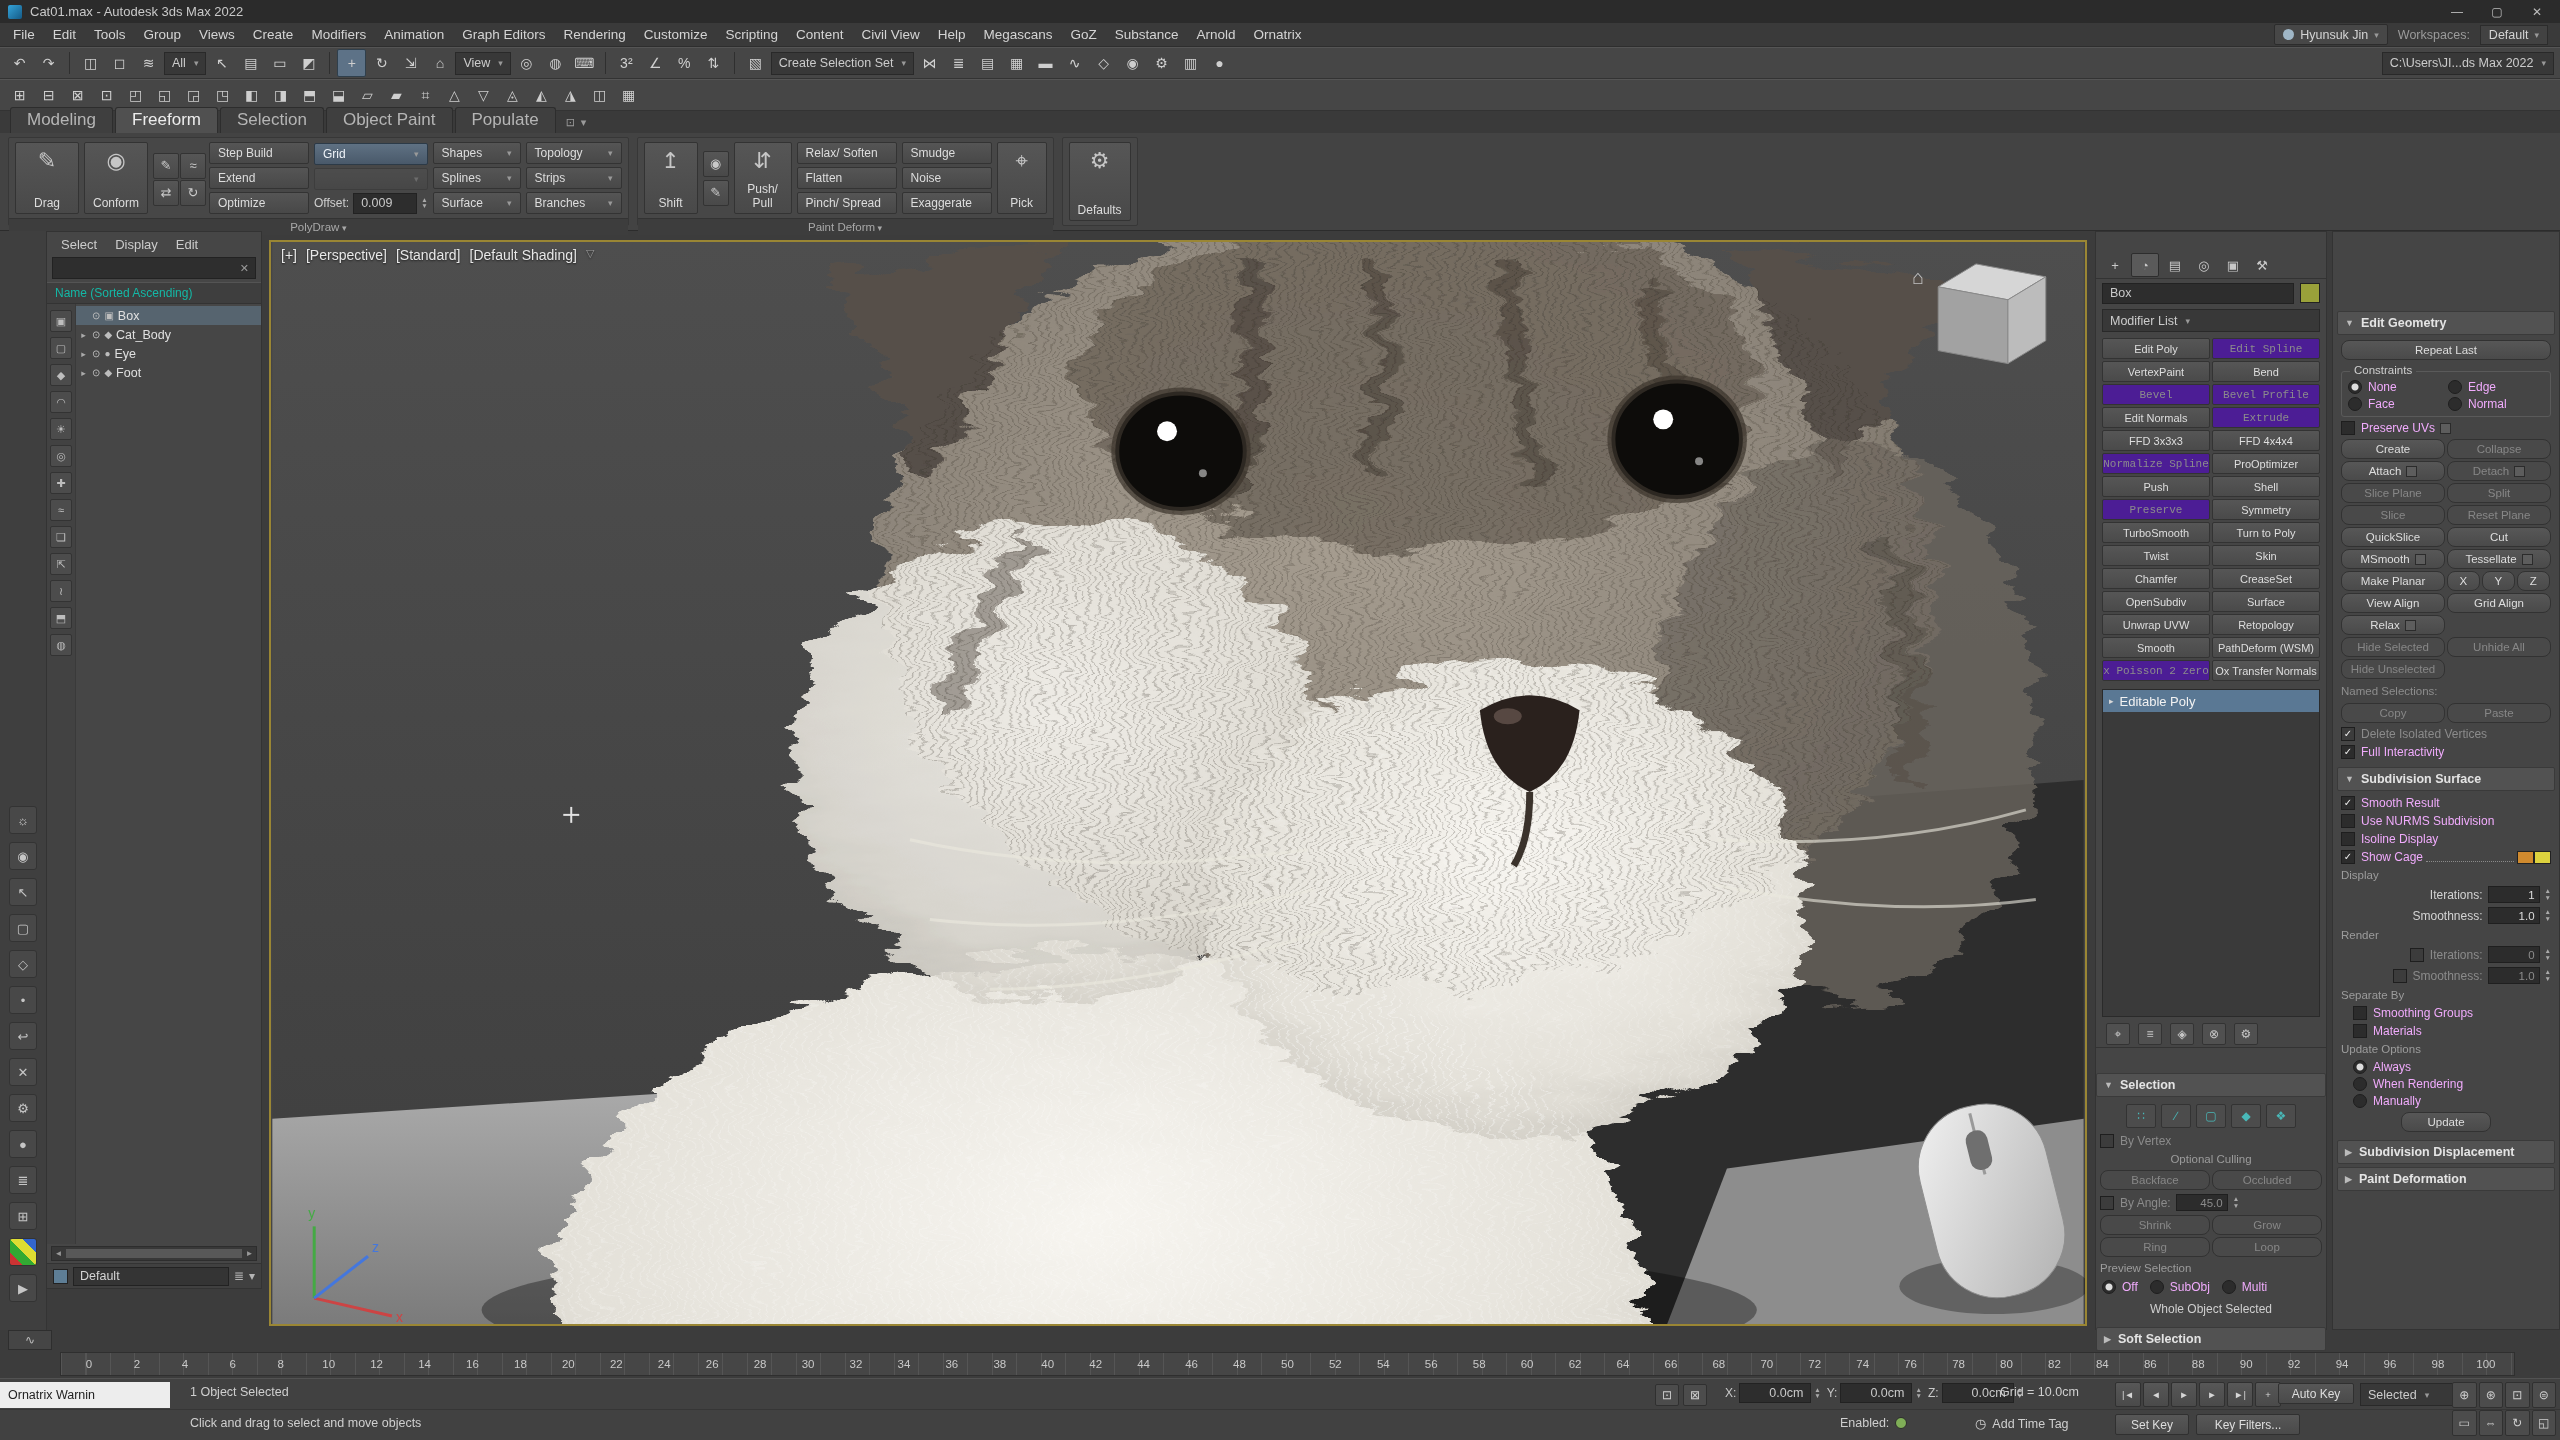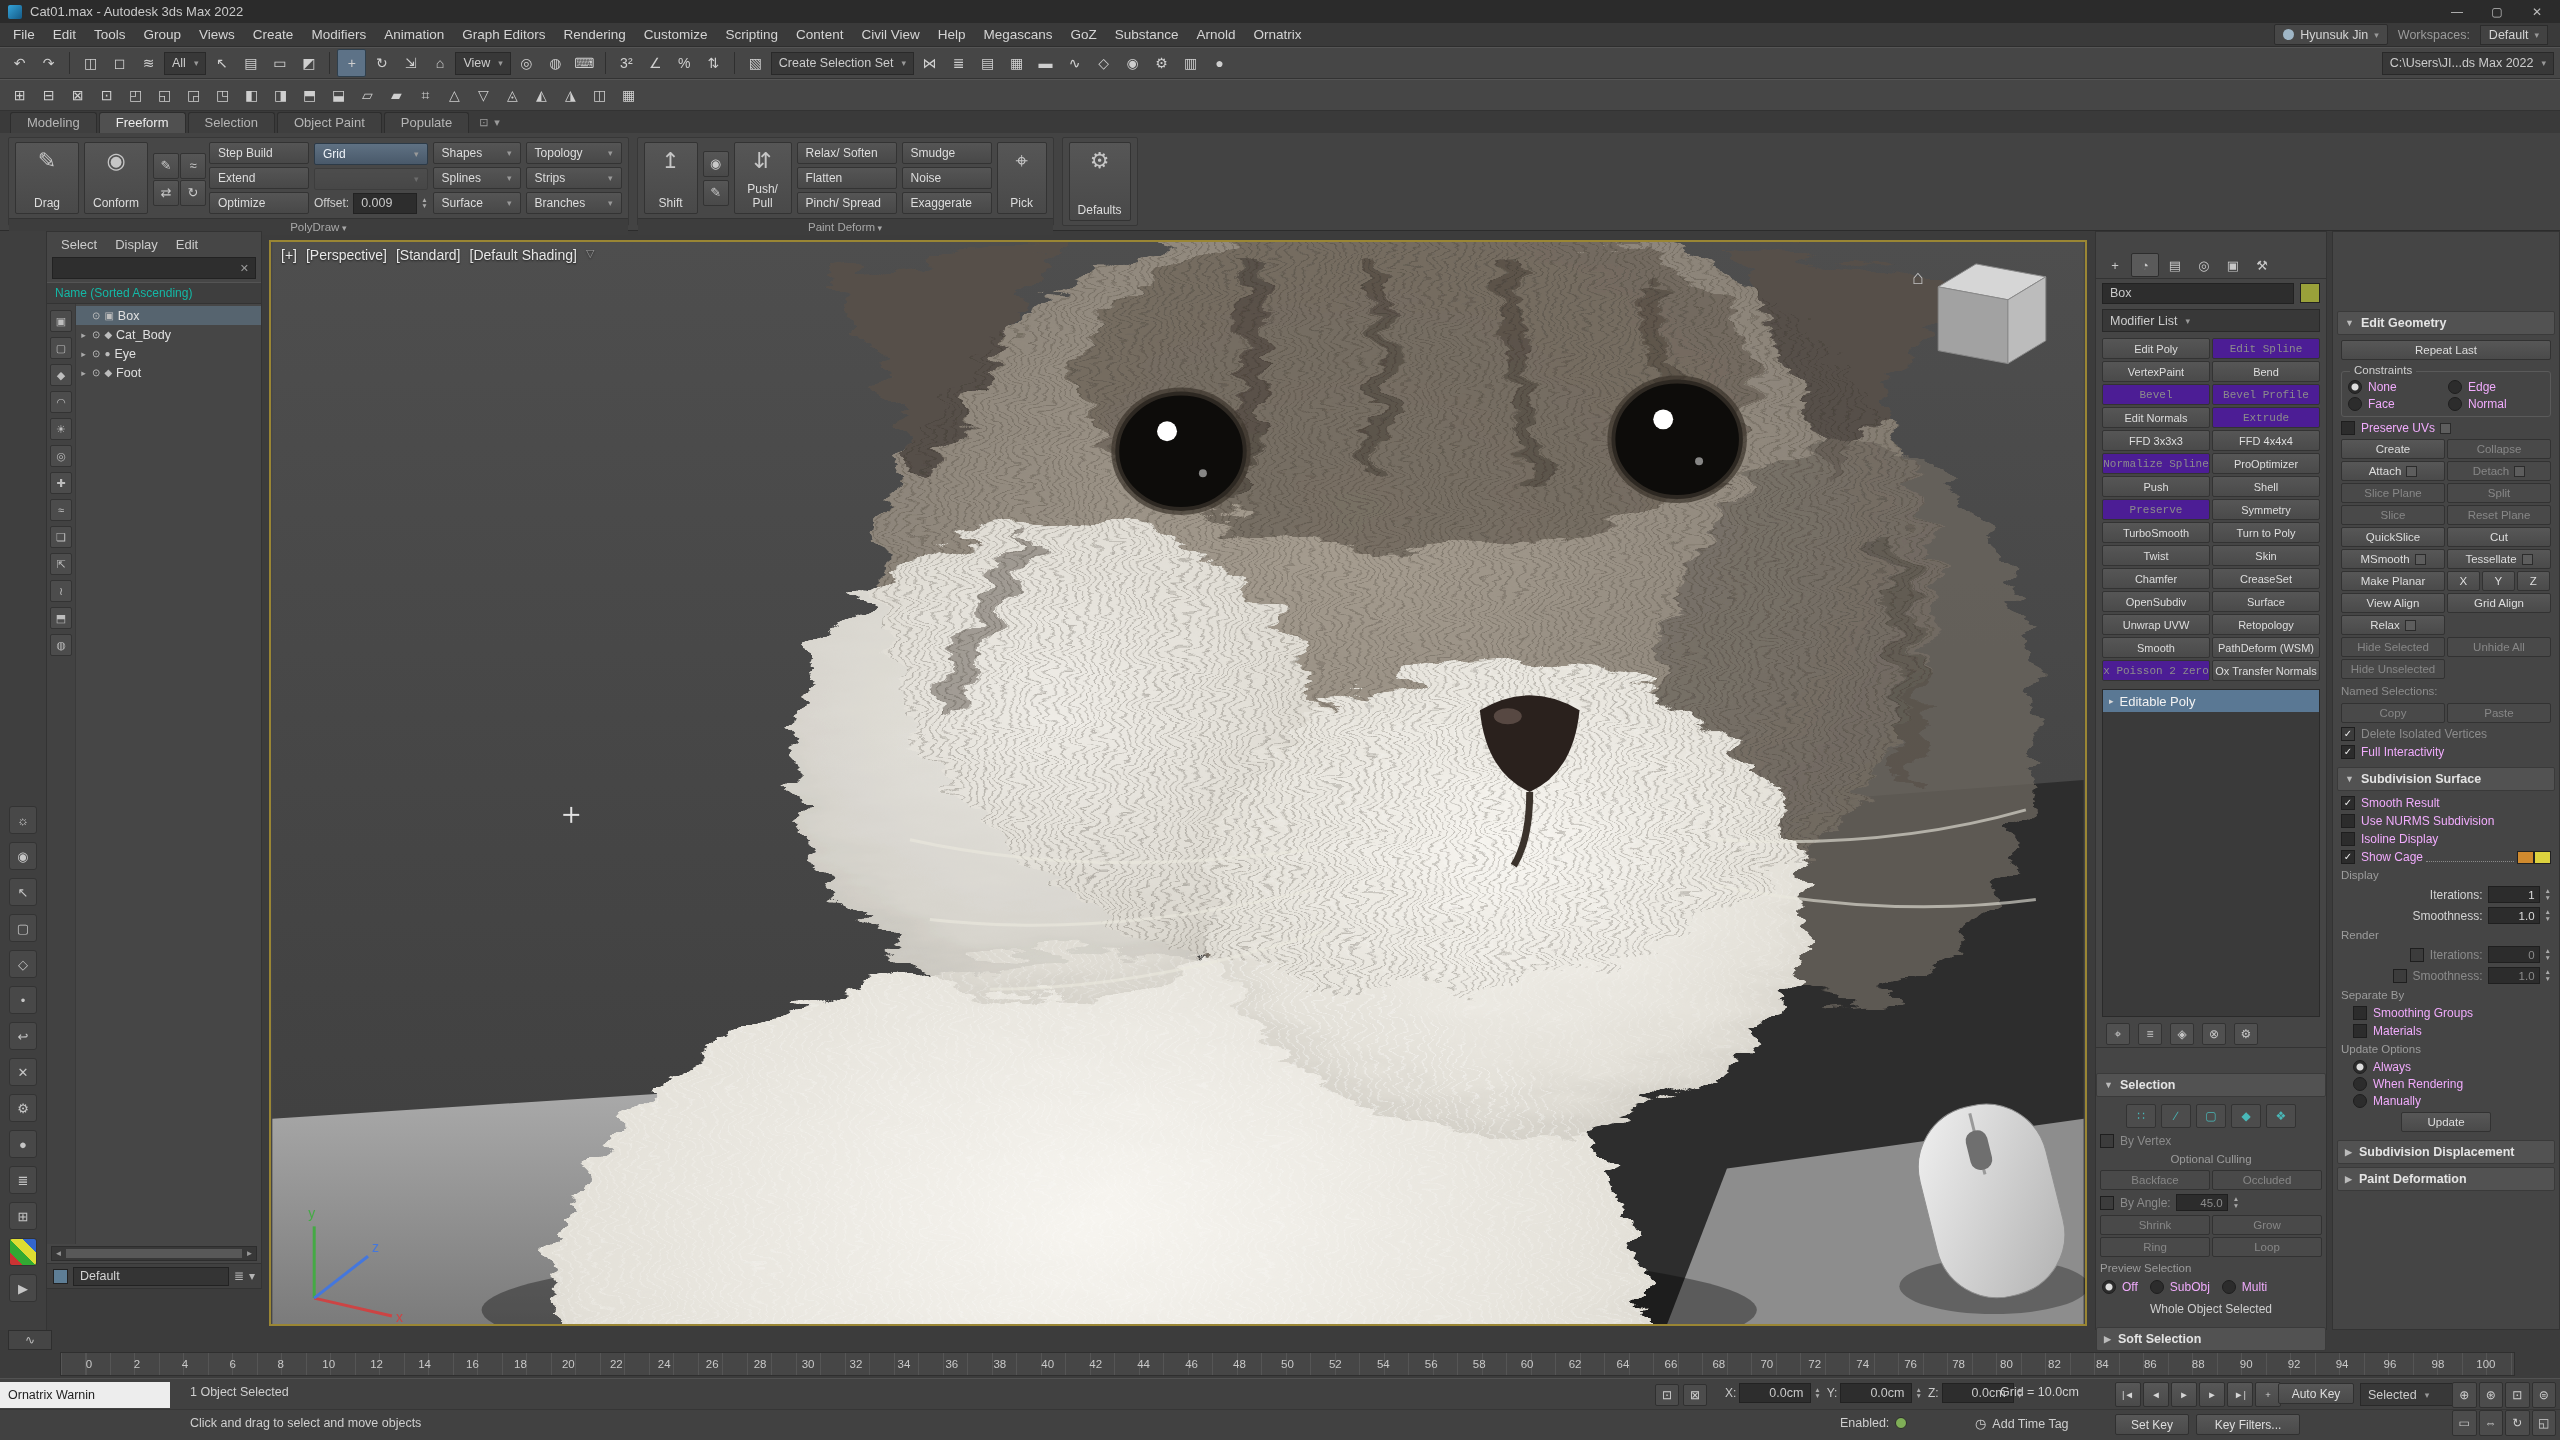--- a/index.html
+++ b/index.html
@@ -24,21 +24,21 @@
   .tgroup{display:flex;align-items:center;gap:2px;}
   .tico{width:27px;height:26px;display:flex;align-items:center;justify-content:center;color:#cfcfcf;font-size:14px;border-radius:2px;flex:none;}
   .tico.active{background:#5d7287;border:1px solid #2f3f4c;}
   .tsep{width:1px;height:22px;background:#2f2f2f;margin:0 5px;flex:none;}
   .dd{background:#383838;border:1px solid #292929;height:21px;display:flex;align-items:center;gap:8px;padding:0 7px;font-size:12.5px;color:#ccc;white-space:nowrap;}
   .dd::after{content:"▾";font-size:9px;color:#999;}
   .field{background:#2d2d2d;border:1px solid #222;height:19px;display:flex;align-items:center;padding:0 7px;font-size:12.5px;color:#c9c9c9;white-space:nowrap;}
   .pathfield{margin-left:auto;}
   
   .ribtabs{position:absolute;left:0;top:111px;width:100%;height:22px;background:#3a3a3a;display:flex;align-items:flex-end;gap:2px;padding:0 10px;box-sizing:border-box;}
-  .rtab{padding:2px 16px 3px;font-size:13px;color:#b5b5b5;background:#3f3f3f;border:1px solid #2d2d2d;border-bottom:none;border-radius:3px 3px 0 0;}
+  .rtab{padding:2px 16px 3px;font-size:17px;color:#b5b5b5;background:#3f3f3f;border:1px solid #2d2d2d;border-bottom:none;border-radius:3px 3px 0 0;}
   .rtab.active{background:#505050;color:#ececec;}
   .ribextra{display:flex;align-items:center;gap:6px;margin-left:8px;color:#9a9a9a;font-size:11px;padding-bottom:4px;}
   .ribbon{position:absolute;left:0;top:133px;width:100%;height:98px;background:#434343;border-bottom:1px solid #2c2c2c;display:flex;gap:8px;padding:4px 8px;box-sizing:border-box;}
   .rgroup{background:#474747;border:1px solid #373737;border-radius:2px;display:flex;flex-direction:column;}
   .rgbody{flex:1;display:flex;gap:5px;padding:4px 6px;align-items:stretch;}
   .rglabel{height:16px;background:#3d3d3d;color:#a8a8a8;font-size:11.5px;text-align:center;line-height:16px;border-top:1px solid #333;}
   .rglabel::after{content:" ▾";font-size:9px;}
   .bigbtn{width:58px;display:flex;flex-direction:column;align-items:center;justify-content:space-between;background:linear-gradient(#565656,#494949);border:1px solid #333;border-radius:2px;padding:5px 2px 3px;font-size:12px;color:#ddd;text-align:center;}
   .bico{font-size:22px;color:#c6c6c6;line-height:26px;}
   .minigrid{display:grid;grid-template-columns:24px 24px;grid-auto-rows:24px;gap:3px;align-content:center;}
@@ -103,21 +103,21 @@
   .stackrow.selected{background:#5a7894;color:#f2f2f2;}
   .sar{font-size:9px;color:#d8d8d8;}
   .stacktools{height:26px;display:flex;align-items:center;gap:8px;padding:0 10px;border-bottom:1px solid #333;flex:none;}
   .stico{width:22px;height:20px;background:#505050;border:1px solid #333;border-radius:2px;color:#c6c6c6;font-size:12px;display:flex;align-items:center;justify-content:center;}
   
   .rpanel{position:absolute;left:2332px;top:0;width:228px;height:1099px;background:#454545;border:1px solid #333;box-sizing:border-box;display:flex;flex-direction:column;padding:76px 4px 0;font-size:12.5px;}
   .rhead{height:22px;background:#525252;border:1px solid #3a3a3a;border-radius:2px;display:flex;align-items:center;gap:7px;padding:0 7px;font-size:12.5px;font-weight:bold;color:#e4e4e4;flex:none;margin-top:3px;}
   .rhead::before{content:"▼";font-size:9px;color:#bbb;}
   .rhead.closed::before{content:"▶";}
   .rbody{padding:5px 4px;display:flex;flex-direction:column;gap:4px;}
-  .pbtn{height:20px;background:linear-gradient(#575757,#4a4a4a);border:1px solid #323232;border-radius:2px;color:#dedede;font-size:11.5px;display:flex;align-items:center;justify-content:center;white-space:nowrap;overflow:hidden;box-sizing:border-box;}
+  .pbtn{height:20px;background:linear-gradient(#575757,#4a4a4a);border:1px solid #323232;border-radius:8px;color:#dedede;font-size:11.5px;display:flex;align-items:center;justify-content:center;white-space:nowrap;overflow:hidden;box-sizing:border-box;}
   .pbtn.dis{color:#878787;background:#494949;}
   .pbtn.lab{background:none;border:none;color:#8d8d8d;justify-content:flex-start;}
   .pbtn.blank{visibility:hidden;}
   .setbox{width:9px;height:9px;background:#5d5d5d;border:1px solid #2b2b2b;margin-left:5px;display:none;}
   .setbox.show{display:inline-block;}
   .egrid{display:flex;flex-wrap:wrap;gap:2px;}
   .egrid .pbtn[data-w="half"]{width:calc(50% - 1px);}
   .egrid .pbtn[data-w="sixth"]{width:calc(16.6% - 2px);}
   .egrid .pbtn[data-w="full"]{width:100%;}
   .fset{border:1px solid #5a5a5a;border-radius:3px;margin-top:7px;padding:8px 6px 5px;position:relative;}

